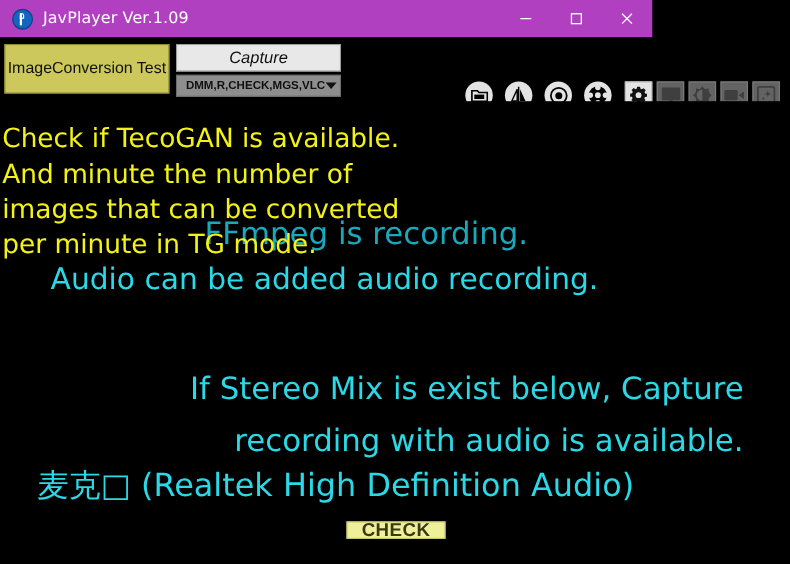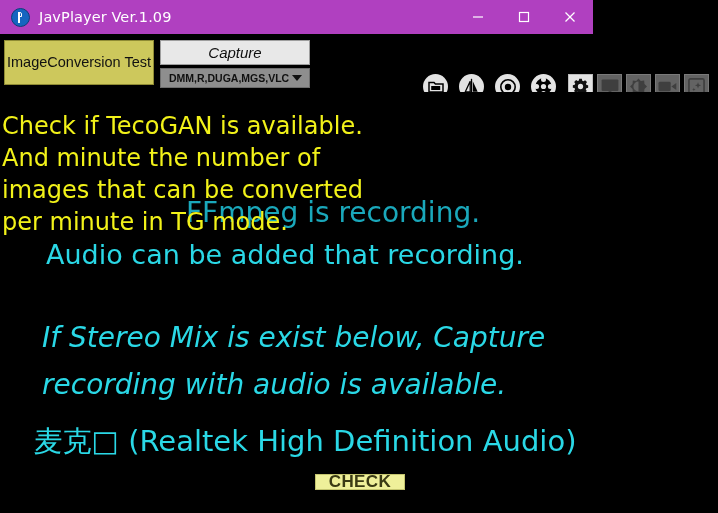--- a/index.html
+++ b/index.html
@@ -227,28 +227,27 @@
   #audio-msg {
     left: 46px;
     top: 147px;
     color: #2ad8e6;
     font-size: 27px;
     z-index: 2;
   }
 
   #stereo-msg {
     left: 42px;
-    top: 222px;
+    top: 238px;
     color: #2ad8e6;
     font-size: 28px;
     line-height: 47px;
-    text-align: left;
+    text-align: right;
     width: 634px;
     z-index: 2;
-    font-style: italic;
   }
 
   #device-msg {
     left: 0px;
     top: 330px;
     width: 610px;
     text-align: center;
     color: #2ad8e6;
     font-size: 29px;
     z-index: 2;
@@ -302,21 +301,21 @@
   </div>
 
   <div id="toolbar">
 
     <div id="mode-button">ImageConversion
 Test</div>
 
     <div id="capture-button">Capture</div>
 
     <div id="capture-select">
-      <span>DMM,R,DUGA,MGS,VLC</span>
+      <span>DMM,R,CHECK,MGS,VLC</span>
       <span id="select-arrow"></span>
     </div>
 
     <div id="round-icons">
       <div class="round-icon">
         <svg width="16" height="14" viewBox="0 0 16 14" aria-hidden="true">
           <path d="M1 2.5h5l1.4 1.6H15v8H1z" fill="none" stroke="currentColor" stroke-width="1.5"></path>
           <rect x="3.2" y="6" width="9" height="4" fill="currentColor"></rect>
         </svg>
       </div>
@@ -383,21 +382,21 @@
 
   <div id="content">
 
     <div class="msg" id="ffmpeg-msg">FFmpeg is recording.</div>
 
     <div class="msg" id="yellow-block">Check if TecoGAN is available.
 And minute the number of
 images that can be converted
 per minute in TG mode.</div>
 
-    <div class="msg" id="audio-msg">Audio can be added that recording.</div>
+    <div class="msg" id="audio-msg">Audio can be added audio recording.</div>
 
     <div class="msg" id="stereo-msg">If Stereo Mix is exist below, Capture
 recording with audio is available.</div>
 
     <div class="msg" id="device-msg">麦克□ (Realtek High Definition Audio)</div>
 
     <div id="check-button">CHECK</div>
   </div>
 
 </div>

